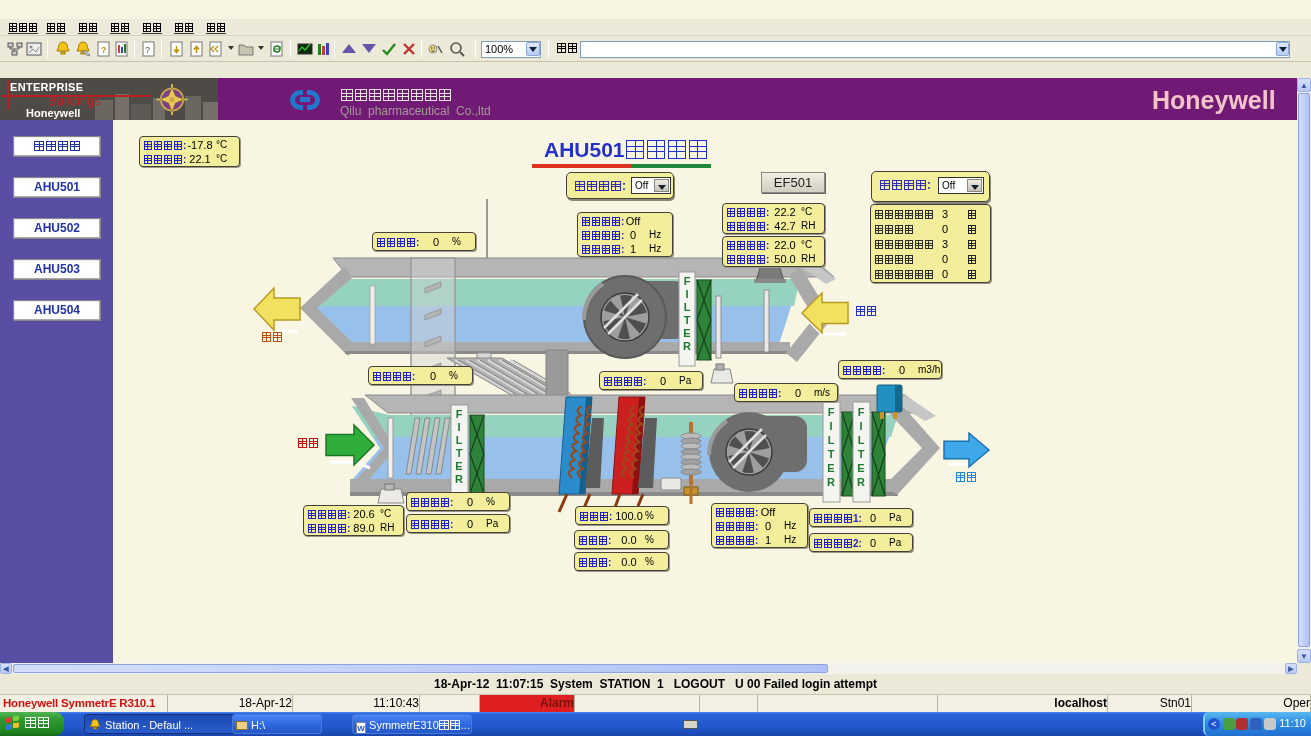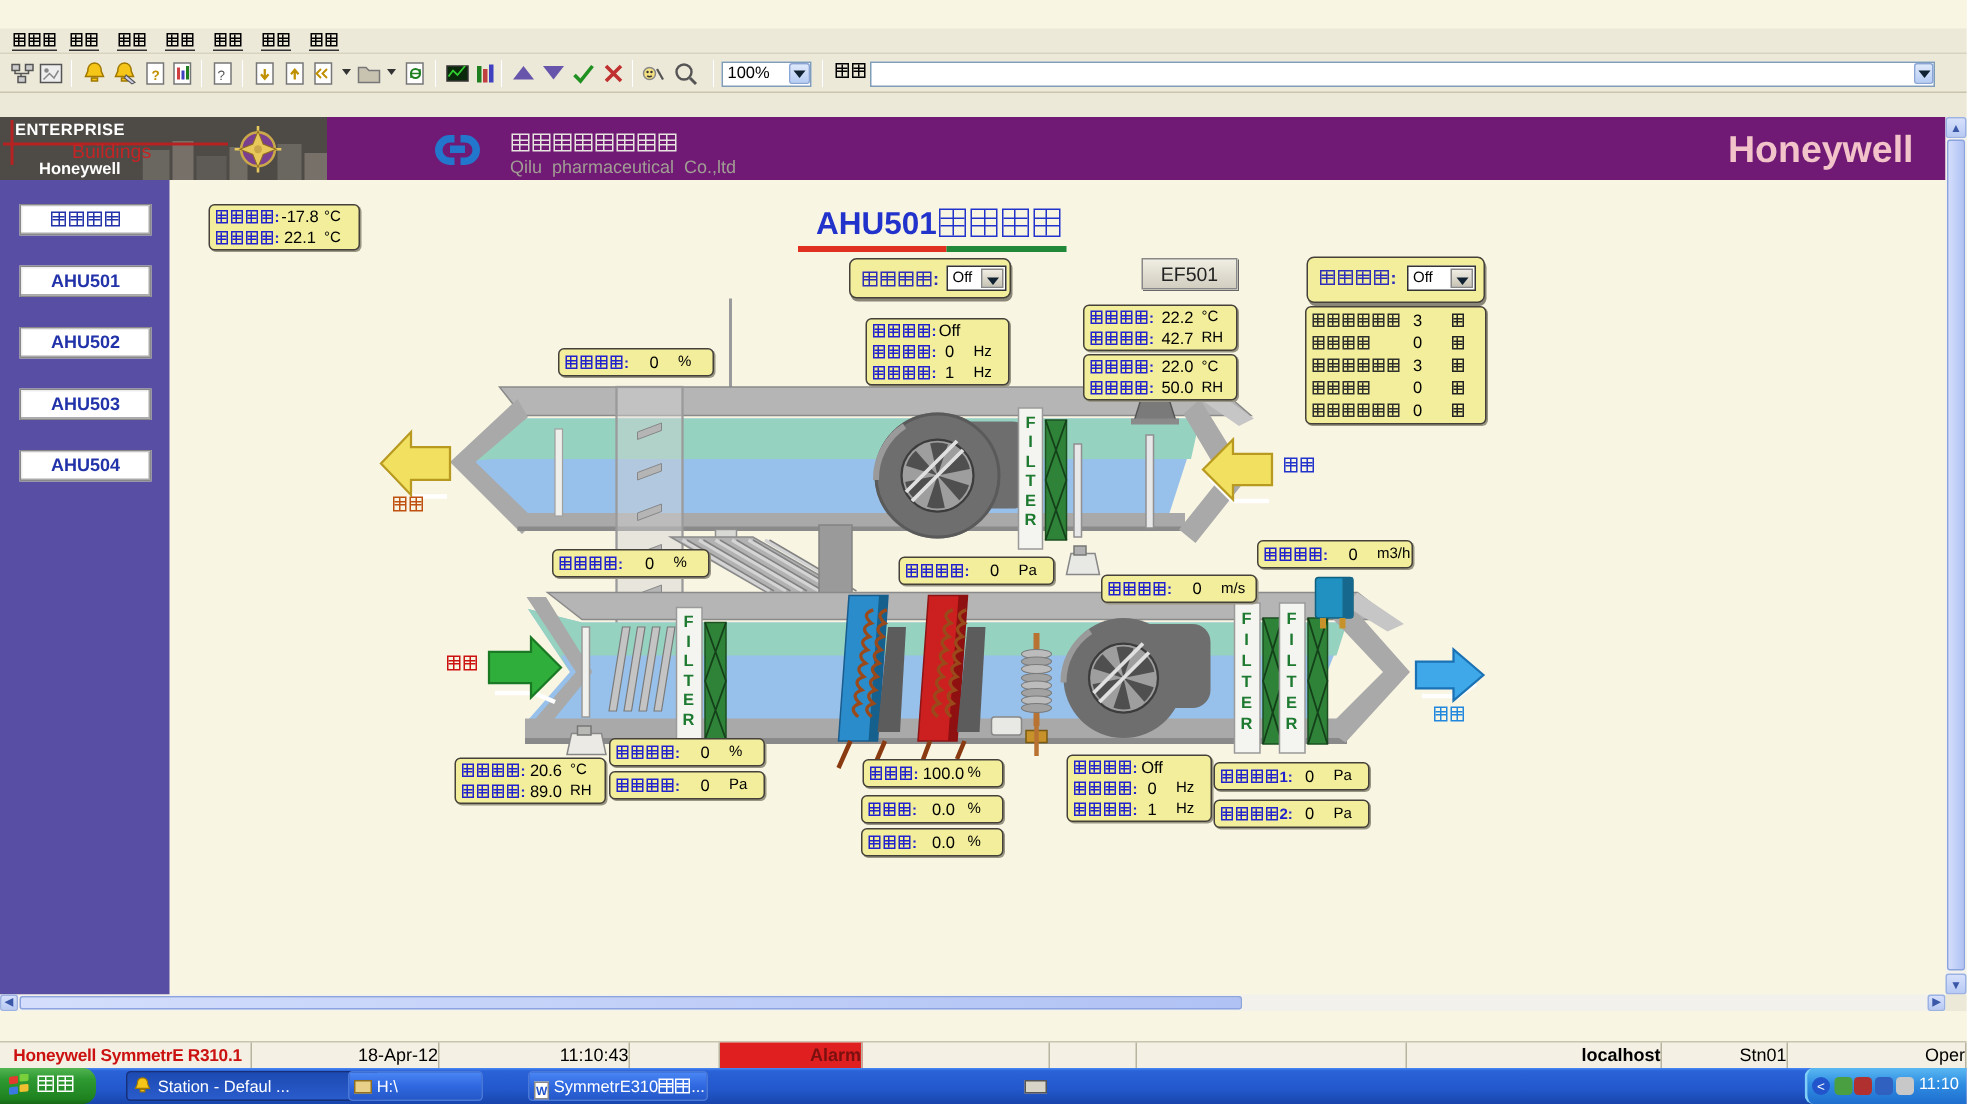--- a/index.html
+++ b/index.html
@@ -459,22 +459,23 @@
       <div class="row" style="height:15px;line-height:15px"><span class="lb" style="color:#2e2e2a"><i class="g"></i><i class="g"></i><i class="g"></i><i class="g"></i><i class="g"></i><i class="g"></i></span><span class="vl" style="right:32px;width:20px">3</span><span class="un" style="width:16px;right:4px;color:#222"><i class="g"></i></span></div>
       <div class="row" style="height:15px;line-height:15px"><span class="lb" style="color:#2e2e2a"><i class="g"></i><i class="g"></i><i class="g"></i><i class="g"></i></span><span class="vl" style="right:32px;width:20px">0</span><span class="un" style="width:16px;right:4px;color:#222"><i class="g"></i></span></div>
       <div class="row" style="height:15px;line-height:15px"><span class="lb" style="color:#2e2e2a"><i class="g"></i><i class="g"></i><i class="g"></i><i class="g"></i><i class="g"></i><i class="g"></i></span><span class="vl" style="right:32px;width:20px">3</span><span class="un" style="width:16px;right:4px;color:#222"><i class="g"></i></span></div>
       <div class="row" style="height:15px;line-height:15px"><span class="lb" style="color:#2e2e2a"><i class="g"></i><i class="g"></i><i class="g"></i><i class="g"></i></span><span class="vl" style="right:32px;width:20px">0</span><span class="un" style="width:16px;right:4px;color:#222"><i class="g"></i></span></div>
       <div class="row" style="height:15px;line-height:15px"><span class="lb" style="color:#2e2e2a"><i class="g"></i><i class="g"></i><i class="g"></i><i class="g"></i><i class="g"></i><i class="g"></i></span><span class="vl" style="right:32px;width:20px">0</span><span class="un" style="width:16px;right:4px;color:#222"><i class="g"></i></span></div>
     </div>
     <span class="abs" style="left:261px;top:331px;color:#c05010;font-weight:bold;font-size:11px"><i class="g"></i><i class="g"></i></span>
     <span class="abs" style="left:855px;top:305px;color:#2233cc;font-weight:bold;font-size:11px"><i class="g"></i><i class="g"></i></span>
     <span class="abs" style="left:297px;top:437px;color:#cc1111;font-weight:bold;font-size:11px"><i class="g"></i><i class="g"></i></span>
     <span class="abs" style="left:955px;top:471px;color:#2288dd;font-weight:bold;font-size:11px"><i class="g"></i><i class="g"></i></span>
+    <div class="abs" id="msg">18-Apr-12&nbsp; 11:07:15&nbsp; System&nbsp; STATION&nbsp; 1&nbsp;&nbsp; LOGOUT&nbsp;&nbsp; U 00 Failed login attempt</div>
     <div class="abs" id="stat">
-      <span class="cell" style="left:0px;width:168px;padding-left:3px;text-align:center;"><b style="color:#cc1111;font-size:11.5px;letter-spacing:-0.2px">Honeywell SymmetrE R310.1</b></span>
+      <span class="cell" style="left:0px;width:168px;padding-left:3px;text-align:left;"><b style="color:#cc1111;font-size:11.5px;letter-spacing:-0.2px">Honeywell SymmetrE R310.1</b></span>
       <span class="cell" style="left:168px;width:125px;">18-Apr-12</span>
       <span class="cell" style="left:293px;width:127px;">11:10:43</span>
       <span class="cell" style="left:420px;width:60px;"></span>
       <span class="cell" style="left:480px;width:95px;background:#e02020;"><span style="color:#7a1010;font-weight:bold">Alarm</span></span>
       <span class="cell" style="left:575px;width:125px;"></span>
       <span class="cell" style="left:700px;width:58px;"></span>
       <span class="cell" style="left:758px;width:180px;"></span>
       <span class="cell" style="left:938px;width:170px;font-weight:bold;">localhost</span>
       <span class="cell" style="left:1108px;width:84px;">Stn01</span>
       <span class="cell" style="left:1192px;width:119px;">Oper</span>

